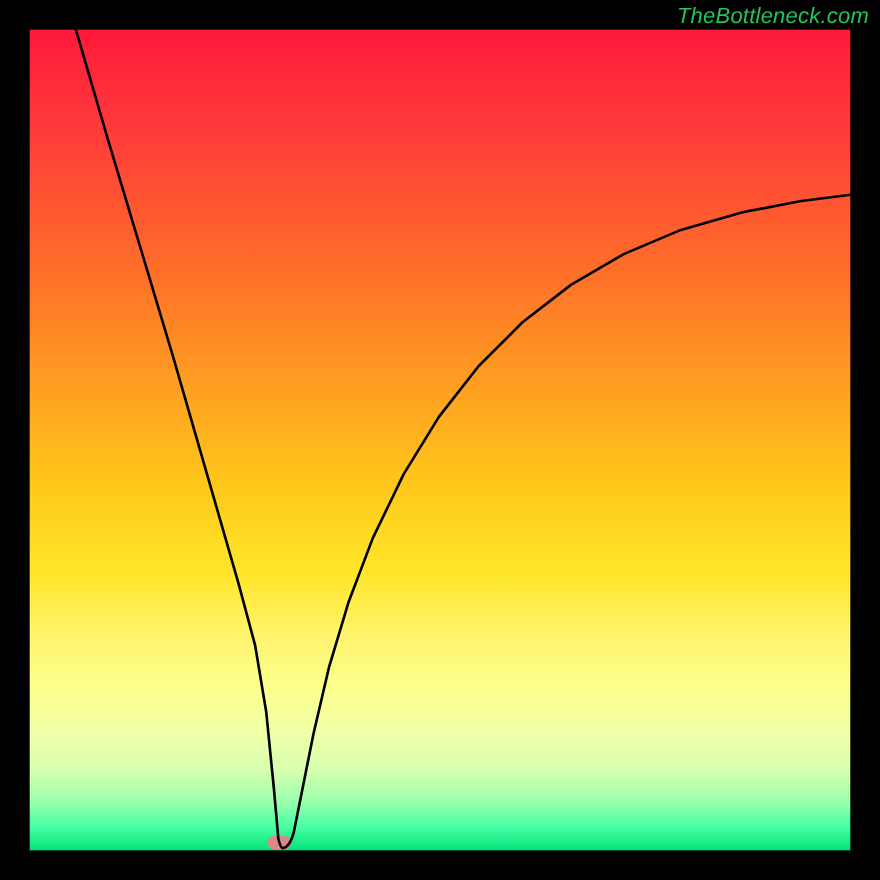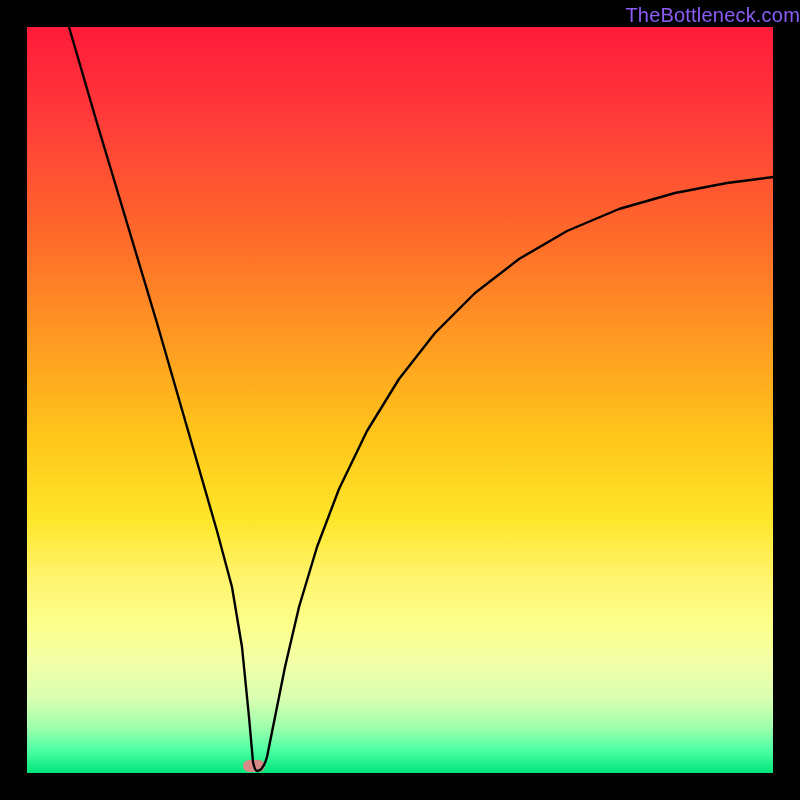--- a/index.html
+++ b/index.html
@@ -41,25 +41,26 @@
   .marker {
     position: absolute;
     width: 22px;
     height: 12px;
     background: #d88a86;
     border-radius: 6px;
   }
   .watermark {
     position: absolute;
     top: 4px;
-    right: 0;
-    color: #8b5cf6;
+    right: 10px;
+    color: #22c55e;
     font-size: 20px;
     font-weight: 400;
     letter-spacing: 0.2px;
+    font-style: italic;
   }
   svg.curve {
     position: absolute;
     inset: 0;
     width: 100%;
     height: 100%;
     overflow: visible;
   }
 </style>
 </head>

